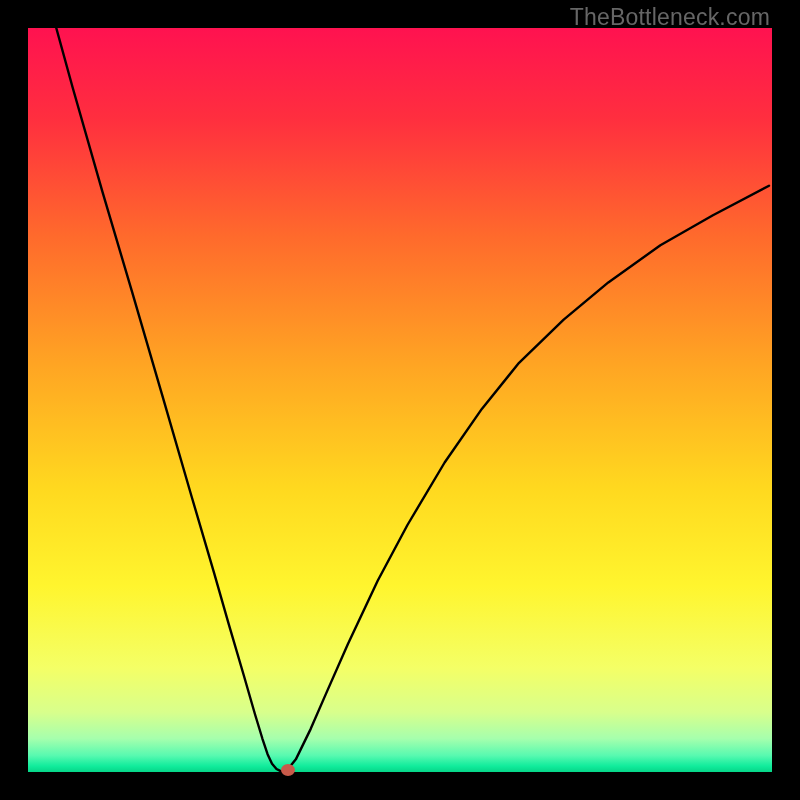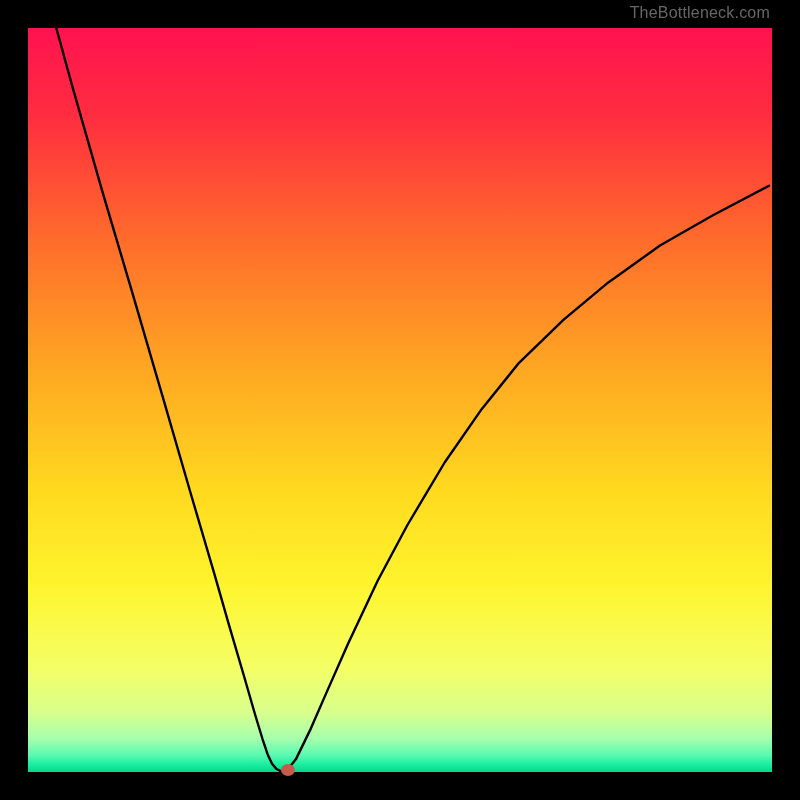--- a/index.html
+++ b/index.html
@@ -24,21 +24,21 @@
     left: 0;
     top: 0;
     width: 744px;
     height: 744px;
   }
   .watermark {
     position: absolute;
     top: 4px;
     right: 30px;
     color: #666;
-    font-size: 16px;
+    font-size: 23px;
     font-weight: 500;
     letter-spacing: 0.2px;
   }
   .marker {
     position: absolute;
     width: 14px;
     height: 12px;
     border-radius: 50%;
     background: #c85a4a;
     transform: translate(-50%, -50%);

